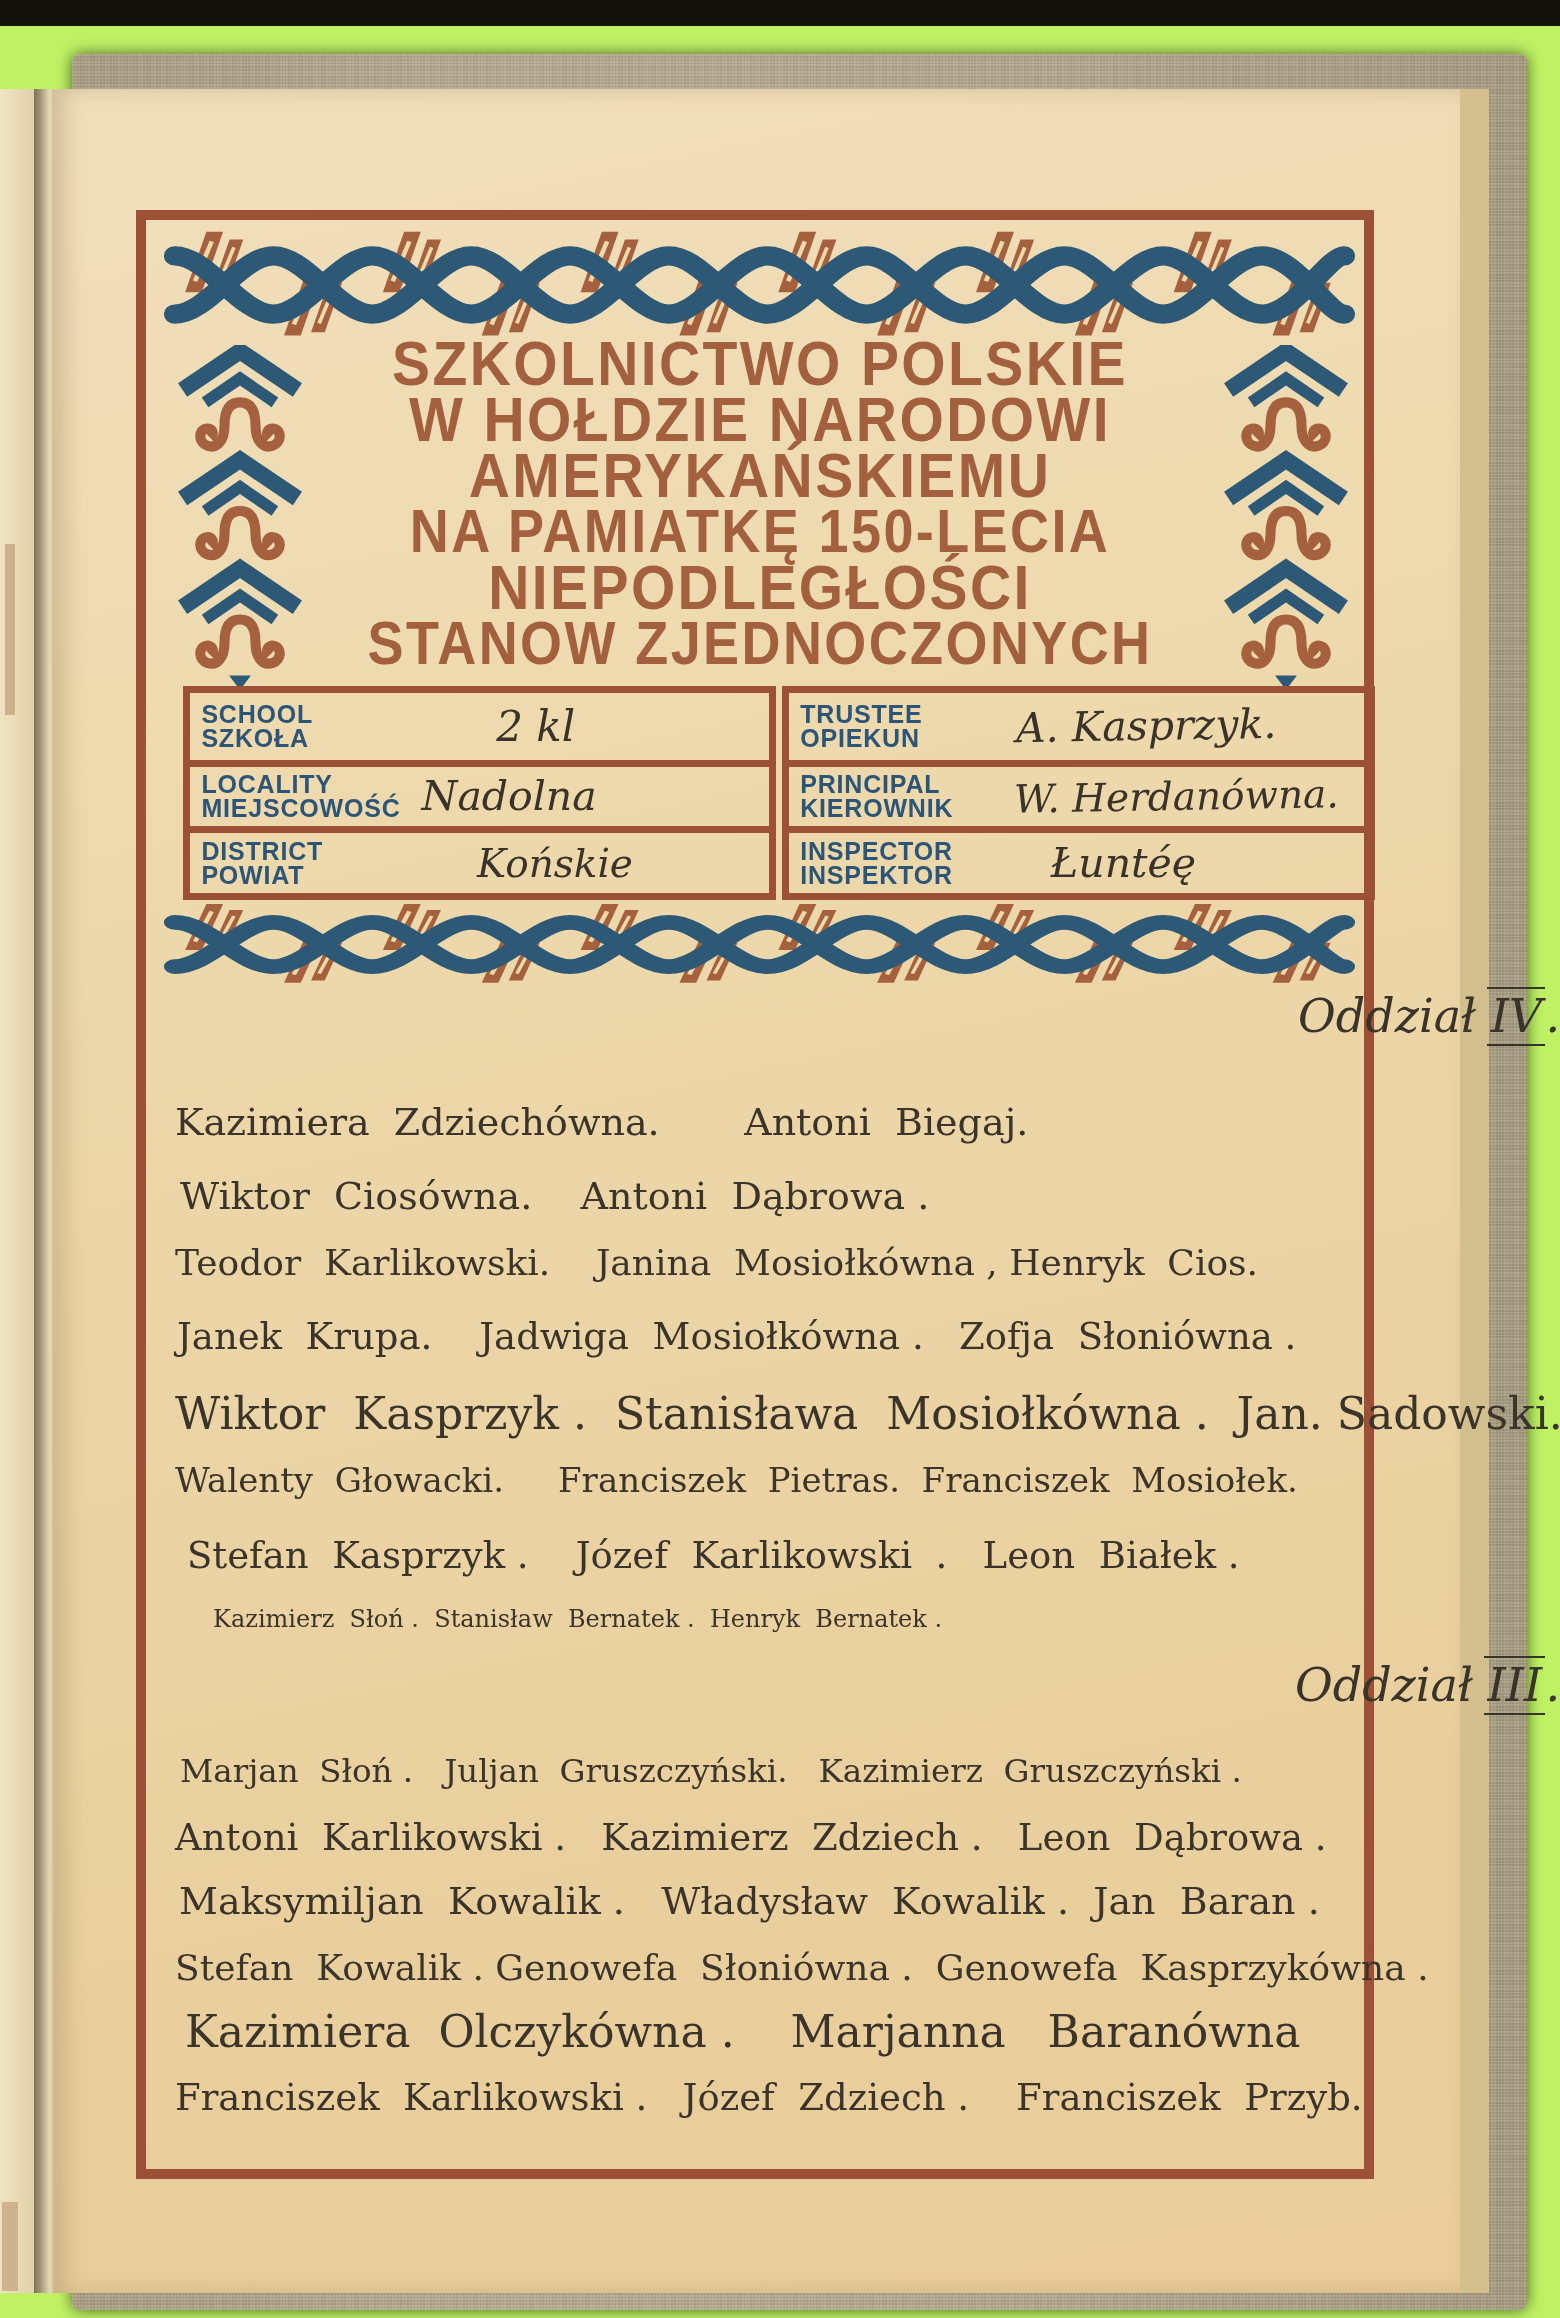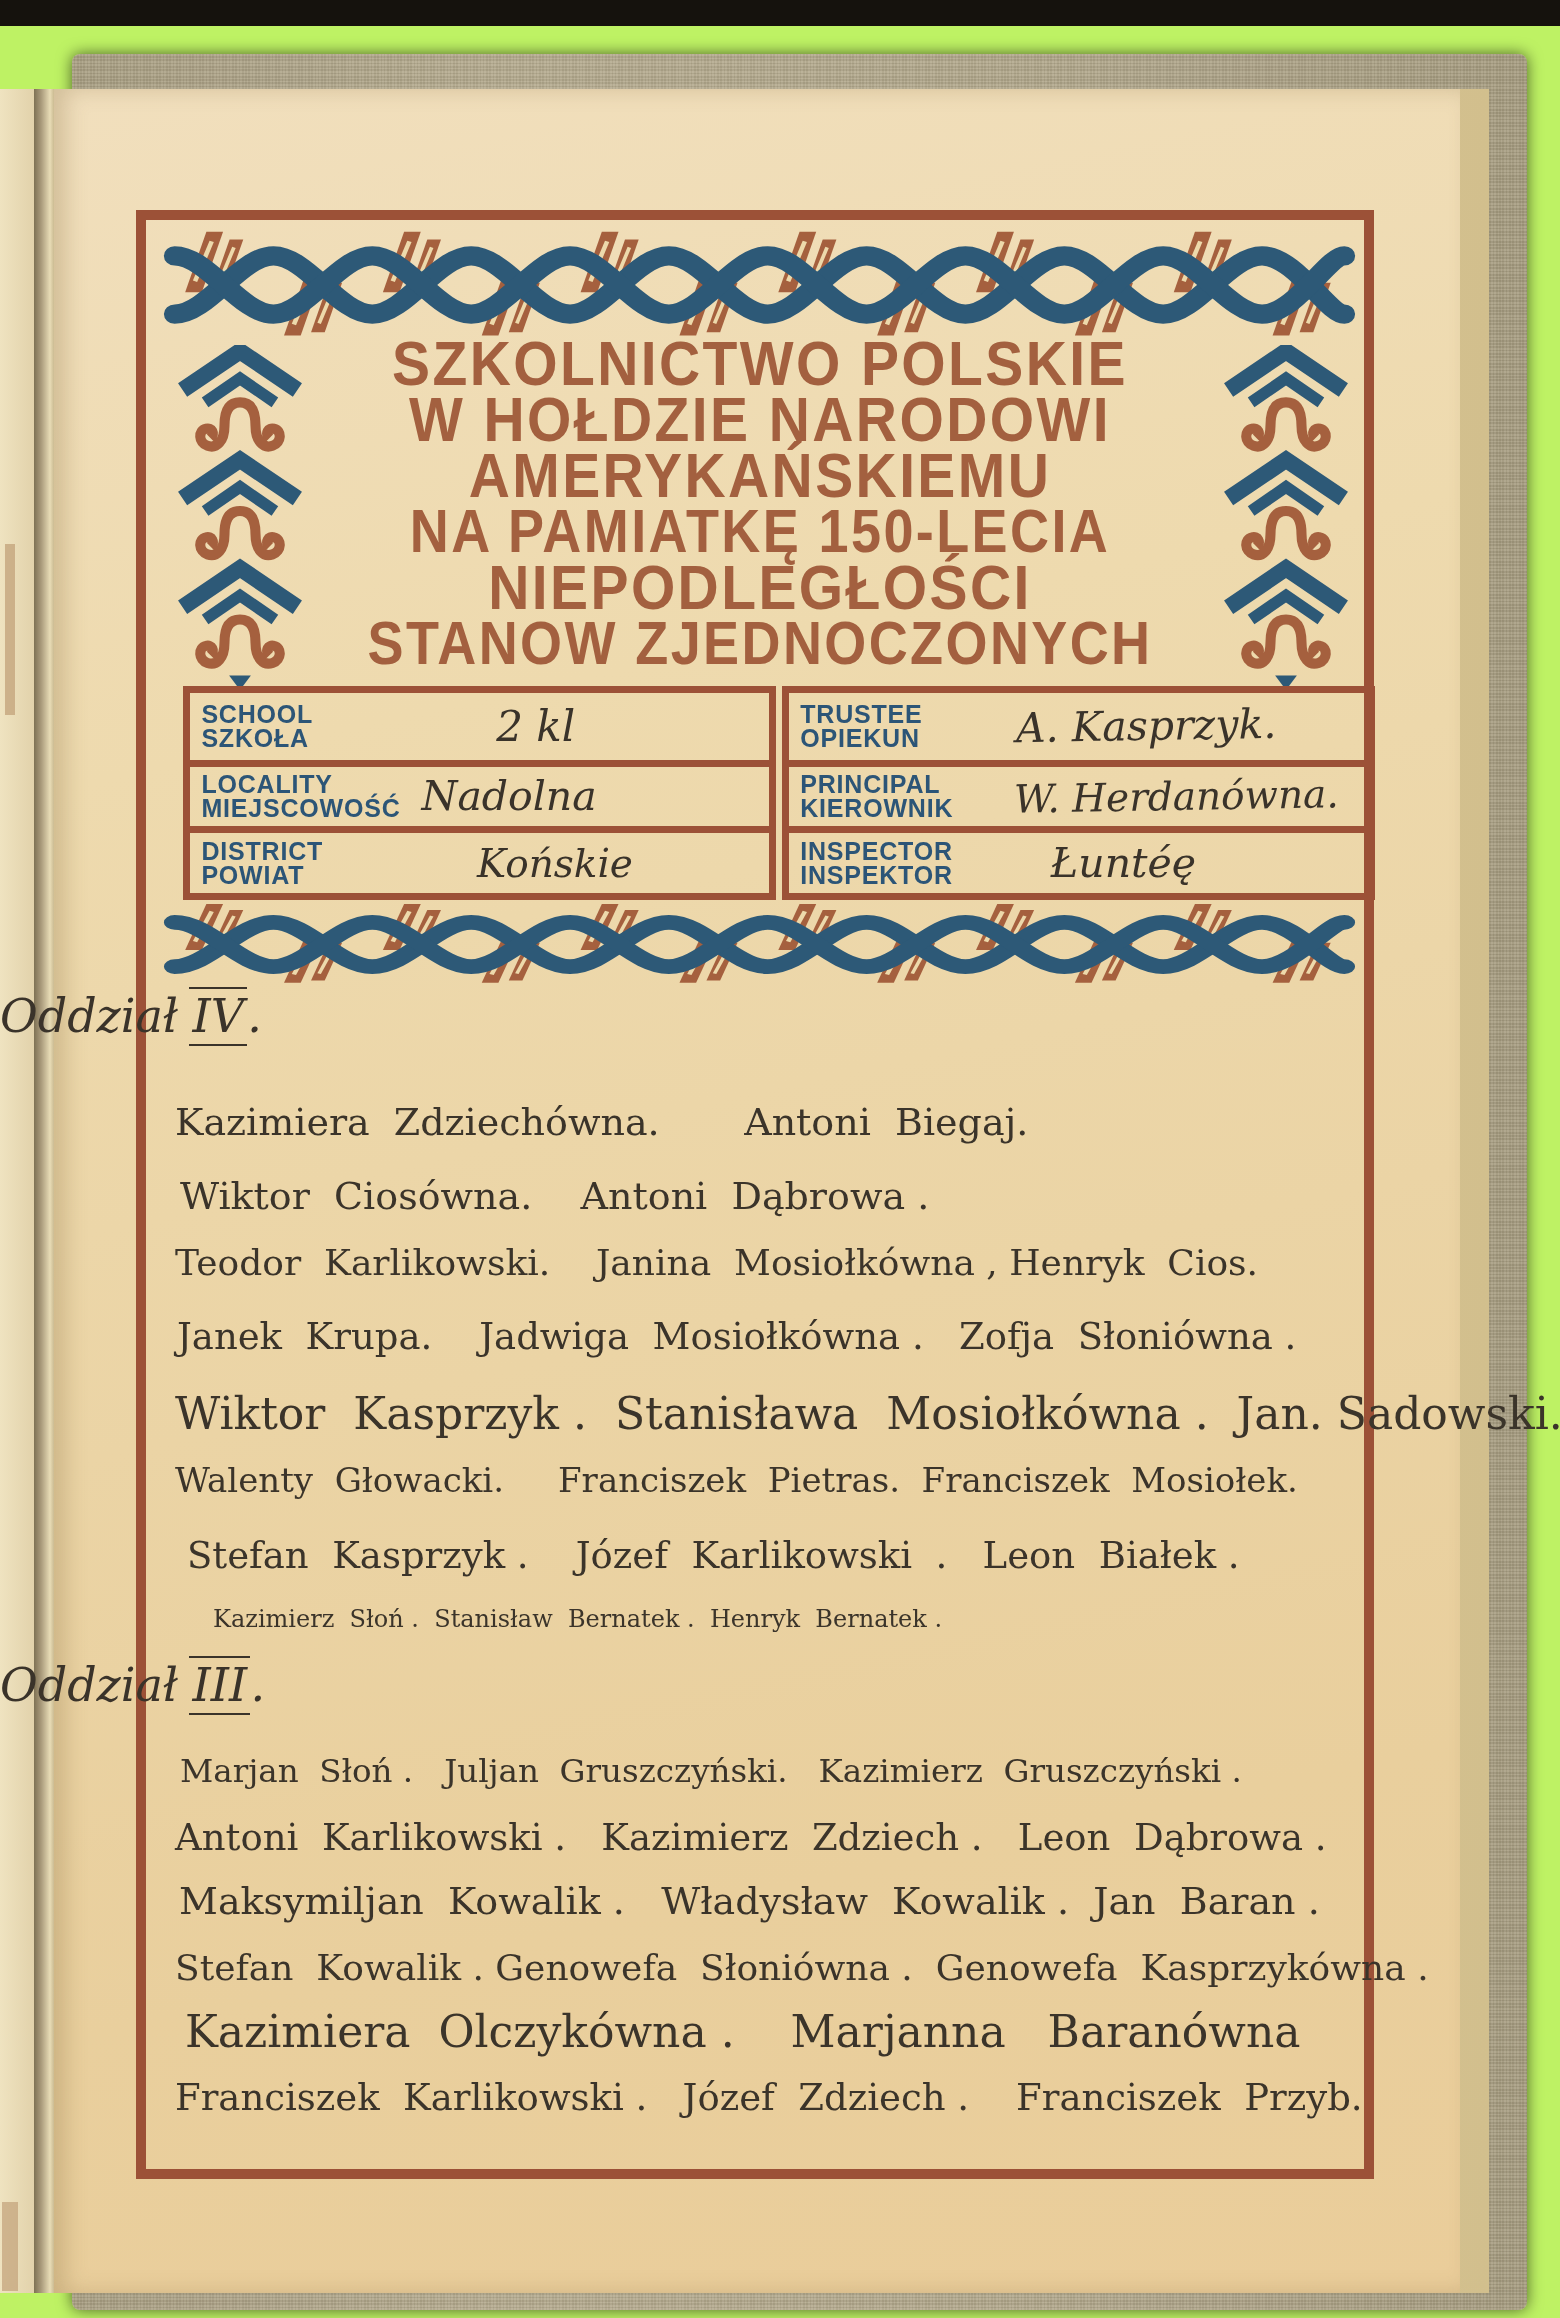--- a/index.html
+++ b/index.html
@@ -50,21 +50,21 @@
   .form-label span { color:#2c5577; font-weight:bold; font-size:25px; line-height:.98; letter-spacing:0.8px; }
   .hand { font-family:"DejaVu Serif", serif; font-style:italic; color:#3a332a; white-space:pre; }
   .v-school    { margin-left:183px; font-size:42px; }
   .v-locality  { margin-left:21px;  font-size:41px; }
   .v-district  { margin-left:154px; font-size:39px; }
   .v-trustee   { margin-left:93px; font-size:41px; transform:rotate(-1deg); }
   .v-principal { margin-left:61px;  font-size:39px; transform:rotate(-1deg); }
   .v-inspector { margin-left:98px; font-size:41px; }
 
   
-  .sec-head { position:absolute; width:100%; text-align:left; font-family:"DejaVu Serif",serif;
+  .sec-head { position:absolute; width:100%; text-align:right; font-family:"DejaVu Serif",serif;
               font-style:italic; color:#3a332a; font-size:46px; }
   .sec-head .numeral { border-top:2.4px solid #3a332a; border-bottom:2.4px solid #3a332a;
               padding:0 3.3px 0.8px 3.3px; margin-left:11.4px; }
   .sig { position:absolute; font-family:"DejaVu Serif",serif; 
          color:#3b342a; white-space:pre; }
 </style>
 </head>
 <body>
 
 <div class="scene">

